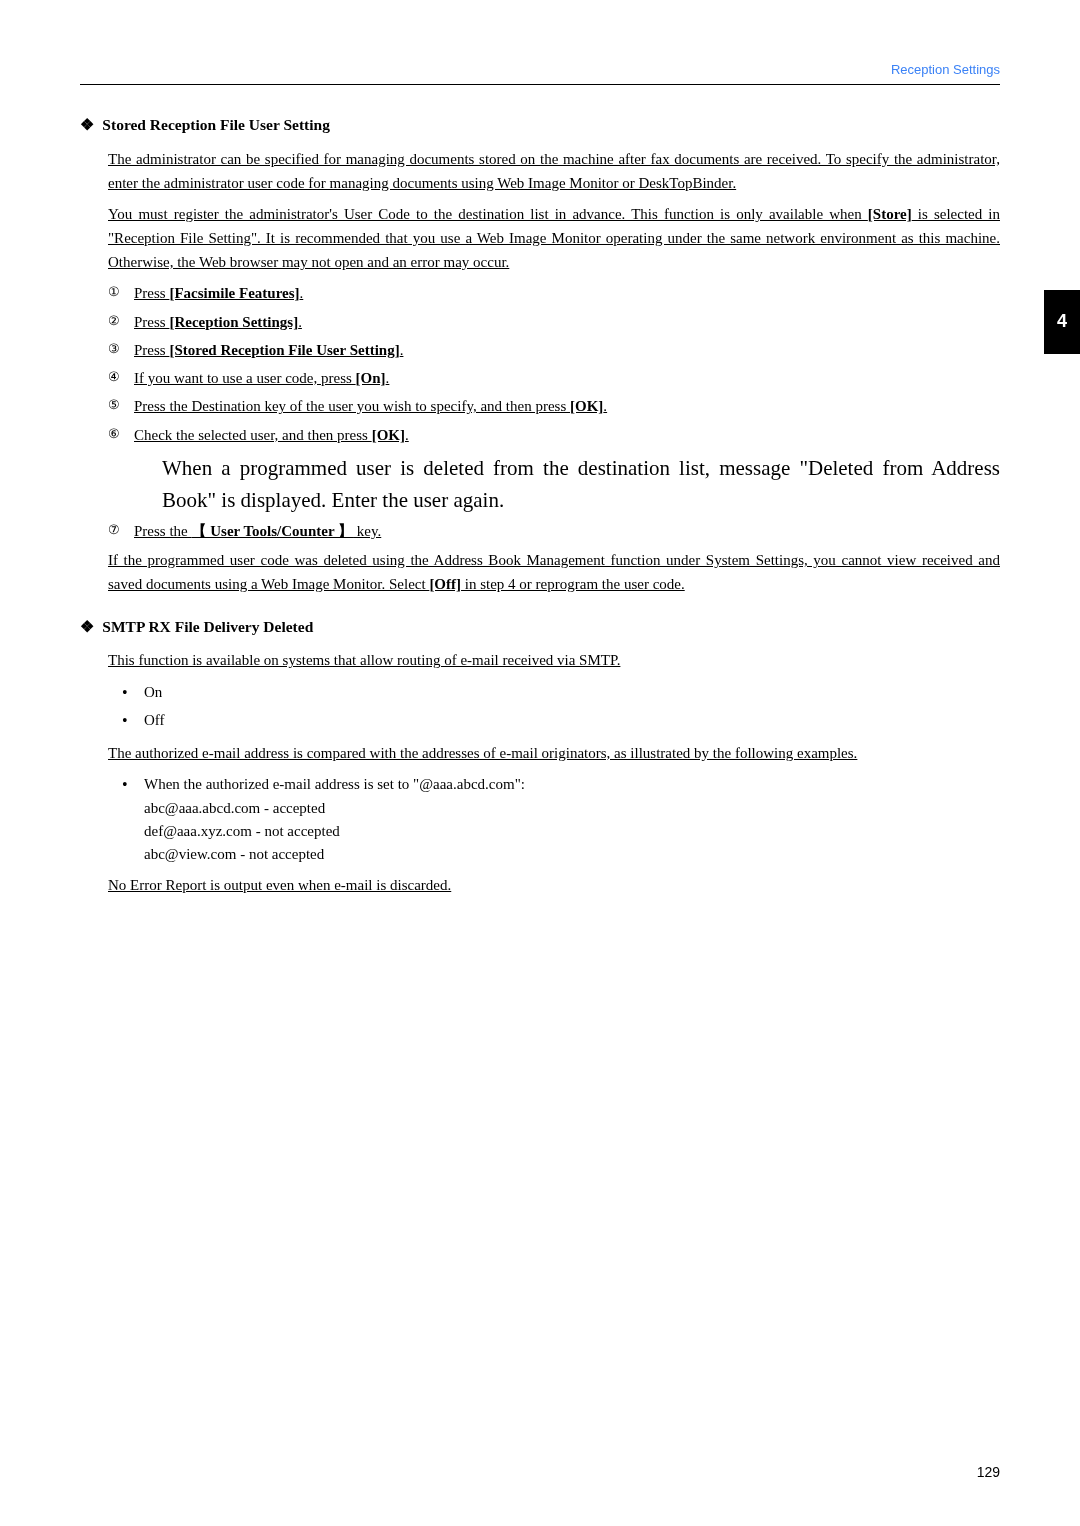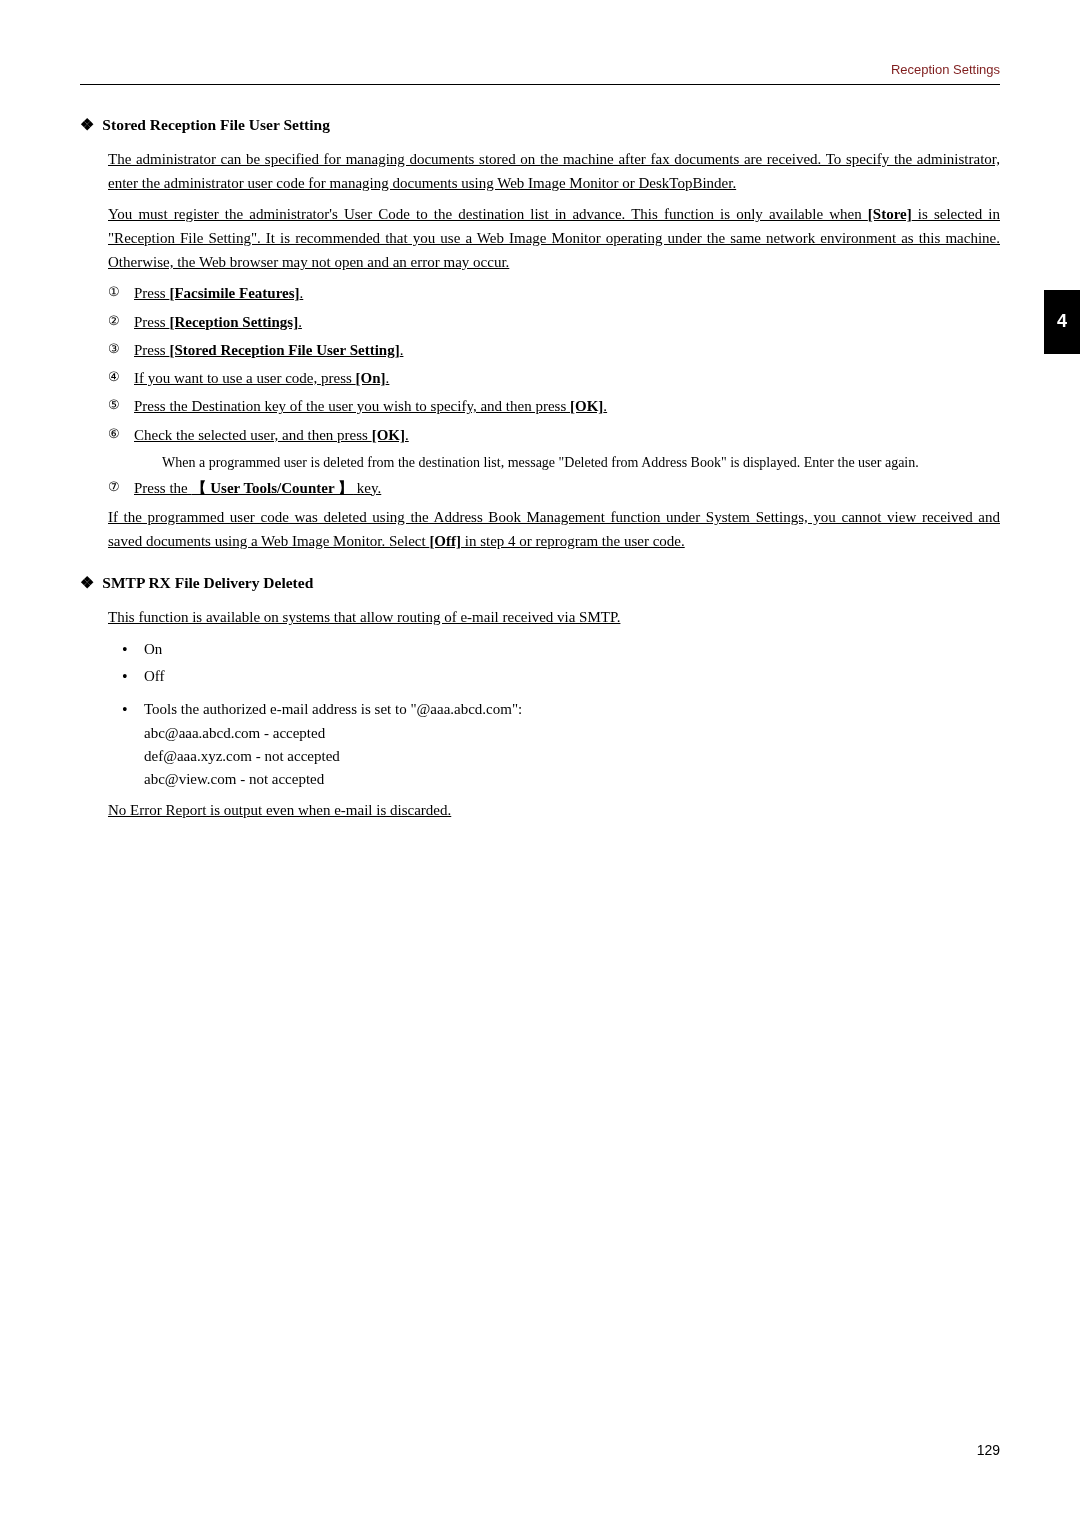--- a/index.html
+++ b/index.html
@@ -33,21 +33,21 @@
       justify-content: flex-end;
       align-items: flex-end;
       border-bottom: 1.5px solid #000;
       padding-bottom: 4px;
       margin-bottom: 28px;
     }
 
     .header-title {
       font-size: 13px;
       font-family: Arial, sans-serif;
-      color: #7f1d1d;
+      color: #3b82f6;
     }
 
     
     .chapter-tab {
       position: absolute;
       right: 0;
       top: 290px;
       width: 36px;
       background: #000;
       color: #fff;
@@ -57,21 +57,21 @@
       text-align: center;
       padding: 18px 0;
       display: flex;
       align-items: center;
       justify-content: center;
     }
 
     
     .page-number {
       position: absolute;
-      bottom: 64px;
+      bottom: 42px;
       right: 80px;
       font-size: 14px;
       font-family: Arial, sans-serif;
     }
 
     
     .section-heading {
       font-size: 15.5px;
       font-weight: bold;
       margin-bottom: 10px;
@@ -145,21 +145,21 @@
       text-align: justify;
     }
 
     
     .bold {
       font-weight: bold;
     }
 
     .sub-indent {
       margin-left: 54px;
-      font-size: 14px;
+      font-size: 21px;
       line-height: 1.55;
       text-align: justify;
       margin-bottom: 3px;
     }
 
     .section-gap {
       margin-bottom: 18px;
     }
 
     .section-gap2 {
@@ -250,26 +250,27 @@
         <span class="bullet">•</span>
         <span class="text">On</span>
       </div>
       <div class="bullet-item">
         <span class="bullet">•</span>
         <span class="text">Off</span>
       </div>
     </div>
 
 
+    <p class="body-text indent">The authorized e-mail address is compared with the addresses of e-mail originators, as illustrated by the following examples.</p>
 
     <div class="bullet-list">
       <div class="bullet-item">
         <span class="bullet">•</span>
         <span class="text">
-          <span>Tools the authorized e-mail address is set to "@aaa.abcd.com":</span><br>
+          <span>When the authorized e-mail address is set to "@aaa.abcd.com":</span><br>
           <span>abc@aaa.abcd.com - accepted</span><br>
           <span>def@aaa.xyz.com - not accepted</span><br>
           <span>abc@view.com - not accepted</span>
         </span>
       </div>
     </div>
 
     <p class="body-text indent">No Error Report is output even when e-mail is discarded.</p>
 
   </div>

